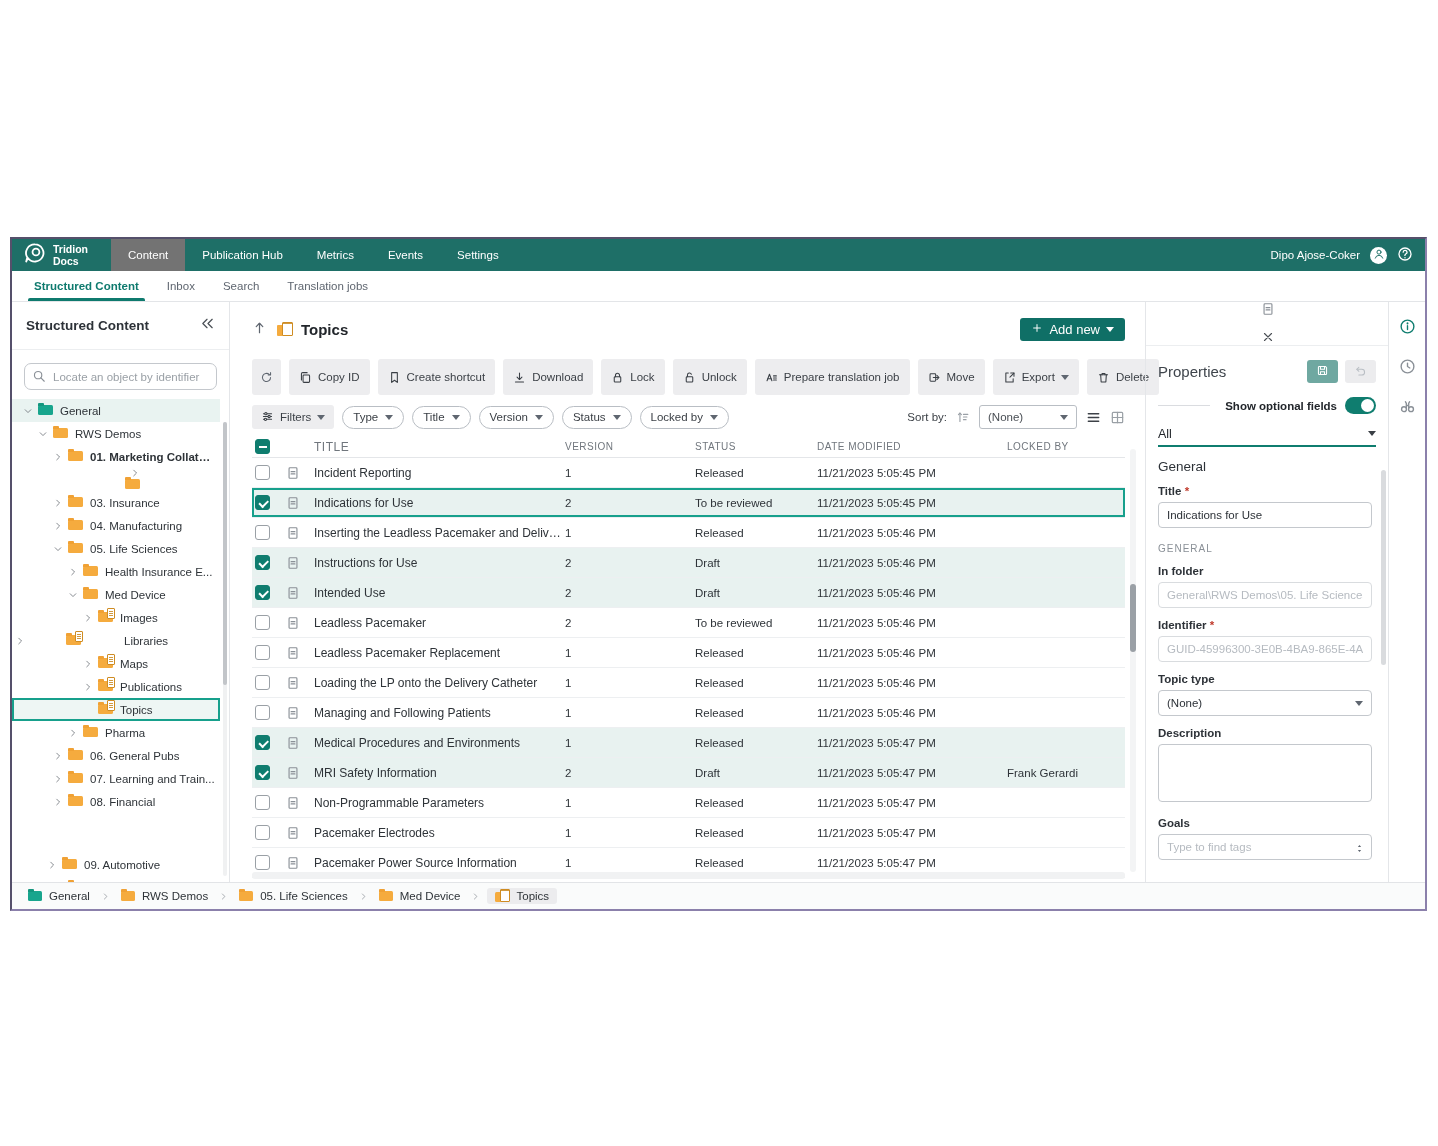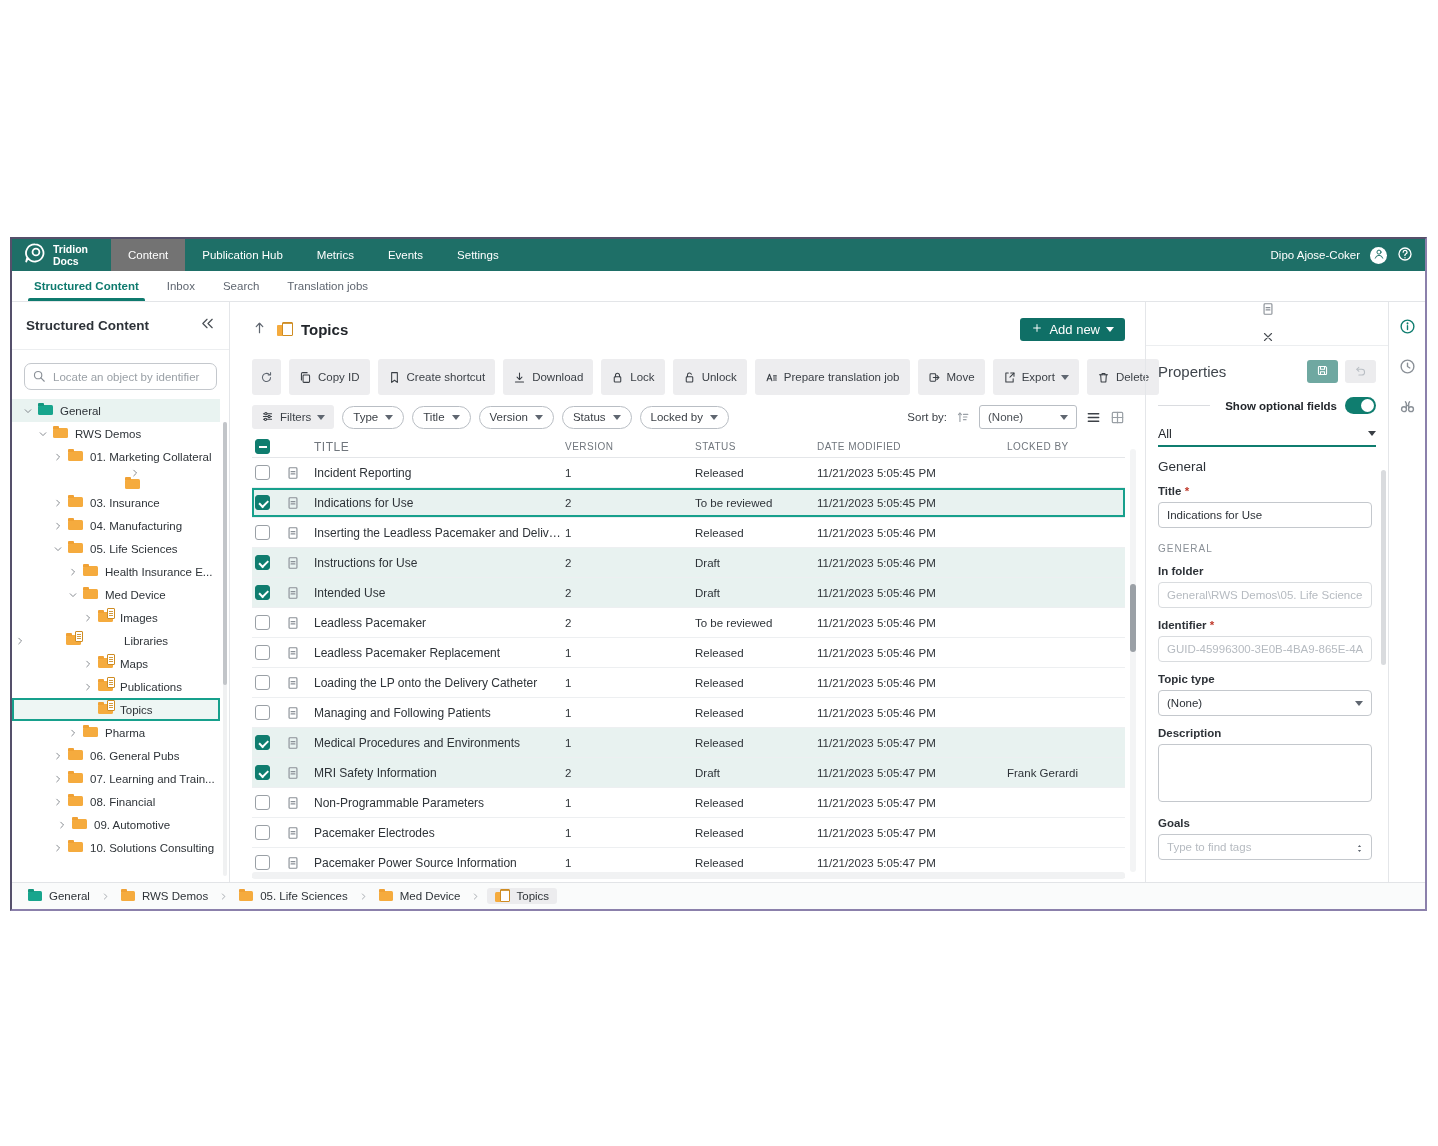--- a/index.html
+++ b/index.html
@@ -220,21 +220,21 @@
           </div>
           <div class="tree-row" style="padding-left: 23px;">
             <span class="chev">
               <svg width="10" height="10" viewBox="0 0 16 16" fill="none" stroke="currentColor" stroke-width="1.3" stroke-linecap="round" stroke-linejoin="round">
                 <path d="M3.5 6 8 10.5 12.5 6"></path>
               </svg>
             </span>
             <span class="ticon"></span>
             <span class="tlabel">RWS Demos</span>
           </div>
-          <div class="tree-row" style="padding-left: 38px;">
+          <div class="tree-row" style="padding-left: 38px; font-weight: bold;">
             <span class="chev">
               <svg width="10" height="10" viewBox="0 0 16 16" fill="none" stroke="currentColor" stroke-width="1.3" stroke-linecap="round" stroke-linejoin="round">
                 <path d="M6 3.5 10.5 8 6 12.5"></path>
               </svg>
             </span>
             <span class="ticon"></span>
             <span class="tlabel">01. Marketing Collateral</span>
           </div>
           <div class="tree-row" style="padding-left: 38px; flex-direction: column;">
             <span class="chev">
@@ -370,21 +370,21 @@
           </div>
           <div class="tree-row" style="padding-left: 38px;">
             <span class="chev">
               <svg width="10" height="10" viewBox="0 0 16 16" fill="none" stroke="currentColor" stroke-width="1.3" stroke-linecap="round" stroke-linejoin="round">
                 <path d="M6 3.5 10.5 8 6 12.5"></path>
               </svg>
             </span>
             <span class="ticon"></span>
             <span class="tlabel">08. Financial</span>
           </div>
-          <div class="tree-row" style="padding-left: 42px;">
+          <div class="tree-row" style="padding-left: 32px; margin-top: 40px;">
             <span class="chev">
               <svg width="10" height="10" viewBox="0 0 16 16" fill="none" stroke="currentColor" stroke-width="1.3" stroke-linecap="round" stroke-linejoin="round">
                 <path d="M6 3.5 10.5 8 6 12.5"></path>
               </svg>
             </span>
             <span class="ticon"></span>
             <span class="tlabel">09. Automotive</span>
           </div>
           <div class="tree-row" style="padding-left: 38px;">
             <span class="chev">

